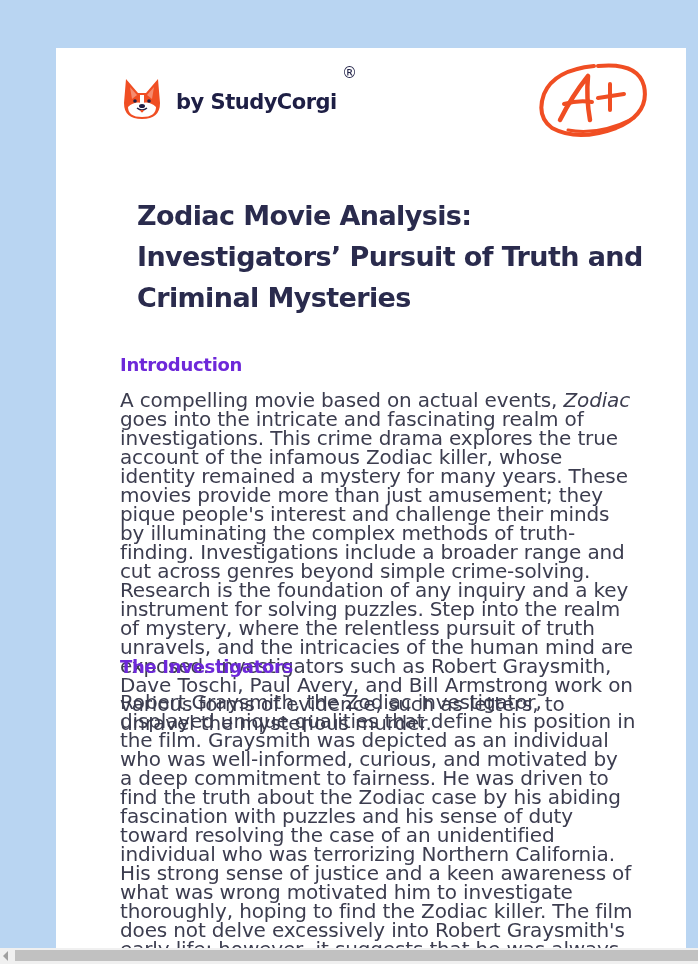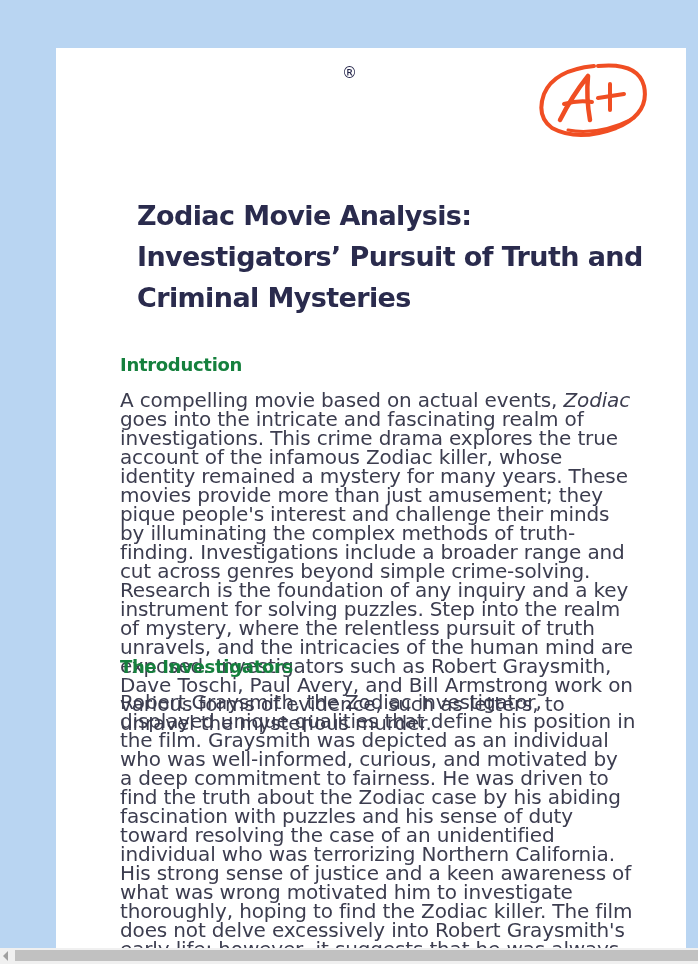--- a/index.html
+++ b/index.html
@@ -30,21 +30,21 @@
     }
     .meta {
       position: absolute; left: 64px; top: 263px; font-size: 13px; color: #9a9ca5;
       font-family: "DejaVu Sans", sans-serif; white-space: nowrap; letter-spacing: -0.2px;
     }
     .meta .topic-val { color: #2a2b4d; }
     .meta .sep { color: #e0663a; margin: 0 9px 0 10px; }
     .meta .pages { margin-left: 6px; }
     .h2 {
       position: absolute; left: 64px; margin: 0; font-family: "DejaVu Sans", sans-serif;
-      font-weight: bold; font-size: 18px; color: #15803d; letter-spacing: -0.3px; text-align: right;
+      font-weight: bold; font-size: 18px; color: #6d28d9; letter-spacing: -0.3px; text-align: right;
     }
     .para {
       position: absolute; left: 64px; width: 516px; margin: 0;
       font-family: "DejaVu Sans", sans-serif; font-size: 20px; line-height: 19px;
       color: #3c3d4f; letter-spacing: -0.15px;
     }
     .para em { font-style: italic; }
     .hscroll {
       position: absolute; left: 0; top: 948px; width: 698px; height: 16px; background: #f0f0f0;
     }
@@ -54,20 +54,35 @@
       border-right: 5px solid #a0a0a0;
     }
     .hscroll .thumb {
       position: absolute; left: 15px; top: 2px; width: 683px; height: 11px; background: #c1c1c1;
     }
   </style>
 </head>
 <body>
 
 <div class="page">
+  <div class="logo">
+    <svg width="40" height="44" viewBox="0 0 40 44">
+      <path d="M4 2 L16 16 L24 16 L36 2 L38 26 Q38 42 20 42 Q2 42 2 26 Z" fill="#f04e23"></path>
+      <path d="M8 10 L15 18 L10 22 Z" fill="#ffffff" opacity="0.35"></path>
+      <path d="M32 10 L25 18 L30 22 Z" fill="#ffffff" opacity="0.35"></path>
+      <path d="M6 30 Q12 24 20 26 Q28 24 34 30 Q34 40 20 40 Q6 40 6 30 Z" fill="#ffffff"></path>
+      <path d="M20 18 L20 28" stroke="#ffffff" stroke-width="4"></path>
+      <circle cx="13" cy="24" r="1.8" fill="#1e1f45"></circle>
+      <circle cx="27" cy="24" r="1.8" fill="#1e1f45"></circle>
+      <ellipse cx="20" cy="29" rx="3" ry="2" fill="#1e1f45"></ellipse>
+      <path d="M15 31 Q20 35 25 31" stroke="#1e1f45" stroke-width="1.4" fill="none"></path>
+      <path d="M18 33 Q20 38 22 33 Z" fill="#f04e23"></path>
+    </svg>
+    <span class="brand">by StudyCorgi</span>
+  </div>
   <span class="reg">®</span>
 
   <svg class="grade" width="112" height="86" viewBox="0 0 112 86">
     <path d="M60 8 Q100 4 106 28 Q112 56 78 70 Q40 84 14 70 Q-2 58 6 36 Q16 12 56 8" fill="none" stroke="#f04e23" stroke-width="4" stroke-linecap="round"></path>
     <path d="M22 62 Q34 38 50 18 Q48 40 52 62" fill="none" stroke="#f04e23" stroke-width="4.5" stroke-linecap="round" stroke-linejoin="round"></path>
     <path d="M26 46 Q40 42 54 44" fill="none" stroke="#f04e23" stroke-width="4" stroke-linecap="round"></path>
     <path d="M60 40 L86 36" fill="none" stroke="#f04e23" stroke-width="4" stroke-linecap="round"></path>
     <path d="M72 26 L72 52" fill="none" stroke="#f04e23" stroke-width="4" stroke-linecap="round"></path>
     <path d="M30 72 Q60 78 96 60" fill="none" stroke="#f04e23" stroke-width="3" stroke-linecap="round"></path>
   </svg>

